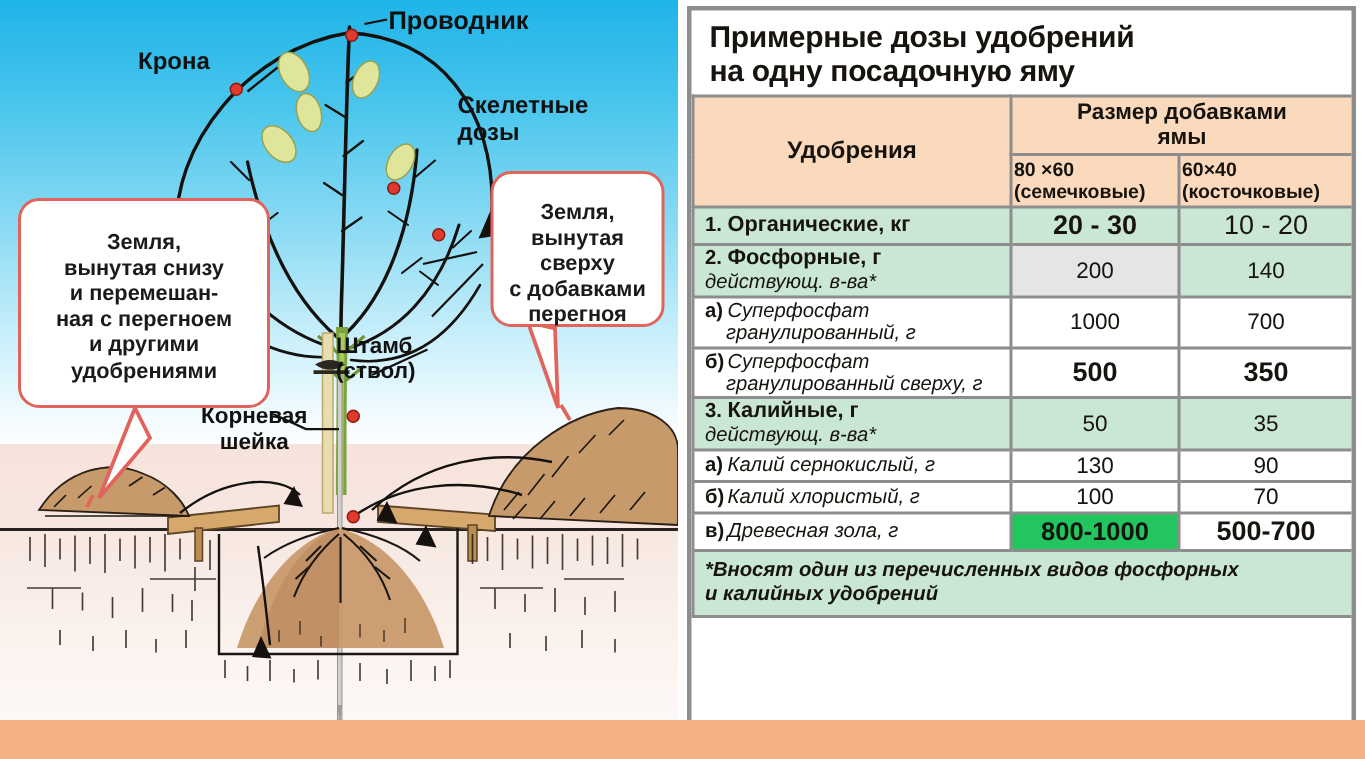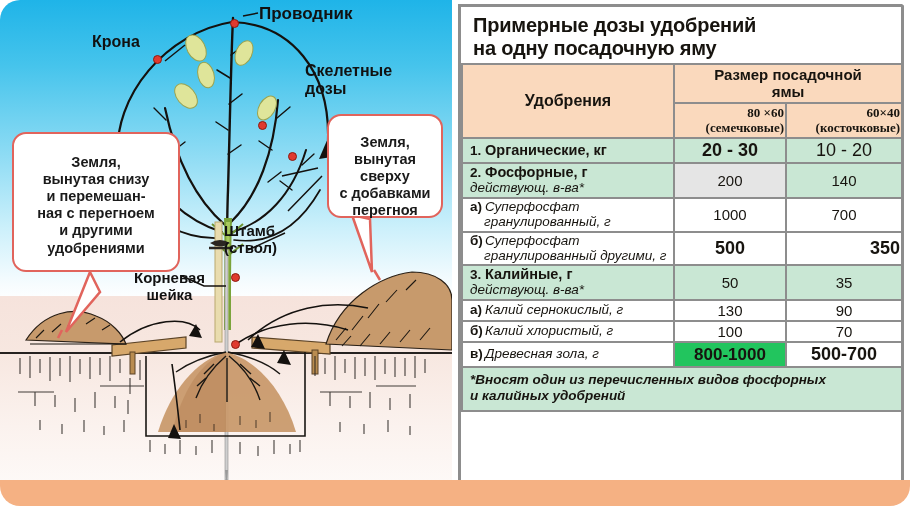--- a/index.html
+++ b/index.html
@@ -2,21 +2,21 @@
 <html><head>
 <meta charset="utf-8">
 <style>
   html,body{margin:0;padding:0;}
   body{
     width:910px;height:506px;
     font-family:"Liberation Sans","DejaVu Sans",sans-serif;
     background:#ffffff;
     overflow:hidden;
   }
-  #root{position:relative;width:910px;height:506px;overflow:hidden;background:#fff;border-radius:20px;}
+  #root{position:relative;width:910px;height:506px;overflow:hidden;background:#fff;}
 
   
   #illus{position:absolute;left:0;top:0;width:452px;height:506px;overflow:hidden;background:#ffffff;}
   .sky{position:absolute;left:0;top:0;width:452px;height:300px;
        background:linear-gradient(180deg,#1fb4e8 0%,#46c4ec 22%,#8fdcf4 52%,#ccf0fb 76%,#f3fbfe 93%,#ffffff 100%);}
   .ground{position:absolute;left:0;top:296px;width:452px;height:186px;
           background:linear-gradient(180deg,#f6e3dc 0%,#f7e7e0 30%,#fbf2ee 70%,#fdf9f7 100%);}
   .bottomband{position:absolute;left:0;top:480px;width:910px;height:26px;background:#f5b183;}
   .groundline{position:absolute;left:0;top:352px;width:452px;height:2px;background:#262220;}
 
@@ -33,21 +33,21 @@
   #panelInner{position:absolute;left:6px;top:4px;width:446px;height:496px;
               border:3px solid #8d8d8d;background:#fff;box-sizing:border-box;overflow:hidden;}
   .ttl{padding:7px 10px 4px 12px;font-size:20px;font-weight:bold;color:#17140f;line-height:1.13;letter-spacing:-0.2px;}
   table.t{border-collapse:collapse;width:100%;table-layout:fixed;}
   table.t td{border:2px solid #8d8d8d;vertical-align:middle;color:#17140f;}
   .cHead{background:#fad9bd;}
   .name{padding:1px 4px 1px 7px;font-size:13.5px;line-height:1.1;}
   .val{text-align:center;font-size:15px;}
   .ctr{text-align:center;}
   .hdr1{font-size:15px;font-weight:bold;text-align:center;line-height:1.1;padding:2px;}
-  .hdr2{font-size:13px;font-weight:bold;text-align:right;line-height:1.12;padding:2px 1px;font-family:Liberation Serif, serif;}
+  .hdr2{font-size:13px;font-weight:bold;text-align:left;line-height:1.12;padding:2px 1px;}
   .foot{background:#c9e7d4;font-size:13.5px;font-style:italic;font-weight:bold;
         padding:4px 6px 5px 7px;line-height:1.2;color:#17140f;}
   .idx{font-weight:bold;}
   .sub{font-style:italic;}
   .leadnum{display:inline-block;min-width:15px;}
 </style>
 </head>
 <body>
 
 <div id="root">
@@ -234,21 +234,21 @@
         <colgroup>
           <col style="width:212px;">
           <col style="width:112px;">
           <col style="width:116px;">
         </colgroup>
         <tbody>
           <tr>
             <td class="cHead ctr" rowspan="2" style="font-size:16px;font-weight:bold;">
               <span>Удобрения</span>
             </td>
-            <td class="cHead hdr1" colspan="2" style="white-space:pre-line;">Размер посадочной
+            <td class="cHead hdr1" colspan="2" style="white-space:pre-line;">Размер добавками
 ямы</td>
           </tr>
           <tr>
             <td class="cHead hdr2">
               <div>80 ×60</div>
               <div>(семечковые)</div>
             </td>
             <td class="cHead hdr2">
               <div>60×40</div>
               <div>(косточковые)</div>
@@ -279,24 +279,24 @@
               <div class="sub rowsub" style="padding-left: 14px;">гранулированный, г</div>
             </td>
             <td class="val c1" style="background: rgb(255, 255, 255);">1000</td>
             <td class="val c2" style="background: rgb(255, 255, 255);">700</td>
           </tr>
 
           <tr class="rowT">
             <td class="name" style="background: rgb(255, 255, 255);">
               <span class="idx leadnum">б)</span><span class="rowname" style="font-style: italic;">Суперфосфат</span>
               <div class="sub rowsub" style="padding-left: 14px;">гранулированный
-другими, г</div>
+сверху, г</div>
             </td>
             <td class="val c1" style="background: rgb(255, 255, 255); font-size: 18px; font-weight: bold;">500</td>
-            <td class="val c2" style="background: rgb(255, 255, 255); font-size: 18px; font-weight: bold; text-align: right;">350</td>
+            <td class="val c2" style="background: rgb(255, 255, 255); font-size: 18px; font-weight: bold;">350</td>
           </tr>
 
           <tr class="rowT">
             <td class="name" style="background: rgb(201, 231, 212);">
               <span class="idx leadnum">3.</span><span class="rowname" style="font-weight: bold; font-size: 14.5px;">Калийные, г</span>
               <div class="sub rowsub">действующ. в-ва*</div>
             </td>
             <td class="val c1" style="background: rgb(201, 231, 212);">50</td>
             <td class="val c2" style="background: rgb(201, 231, 212);">35</td>
           </tr>

